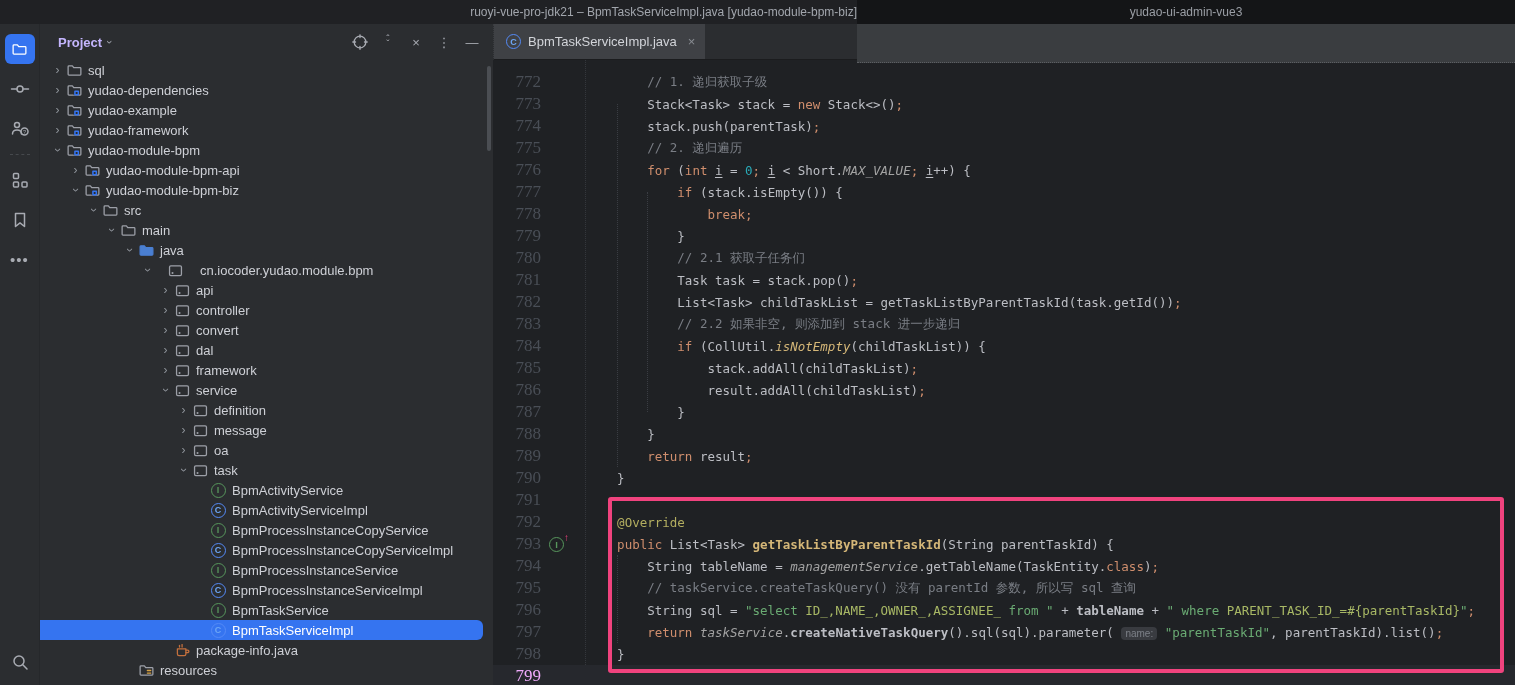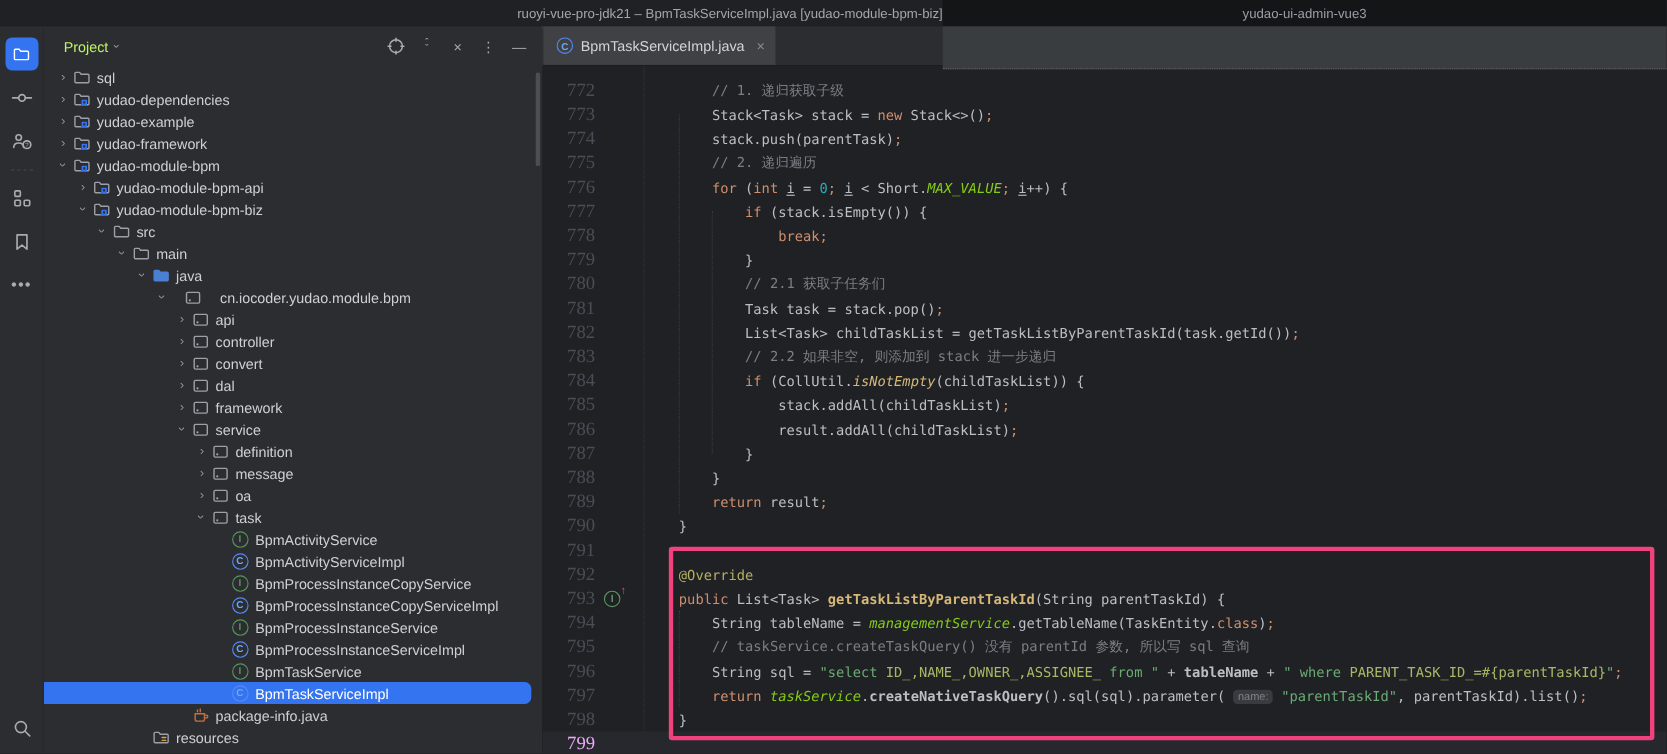--- a/index.html
+++ b/index.html
@@ -21,21 +21,21 @@
   .stripe-btn { width:30px; height:30px; margin-top:10px; border-radius:6px;
     display:flex; align-items:center; justify-content:center; color:#a8abb2; }
   .stripe-btn.active { background:#3574f0; color:#fff; }
   .stripe-sep { width:20px; border-top:1px dashed #46494d; margin-top:10px; }
   #stripe-spacer { flex:1; }
   .stripe-btn svg { display:block; }
 
   
   #panel { left:40px; top:24px; width:453px; height:661px; background:#2b2d30; }
   #panel-header { height:36px; display:flex; align-items:center; padding:0 10px 0 18px; }
-  #panel-title { color:#bef264; font-size:13px; font-weight:400; }
+  #panel-title { color:#c4b5fd; font-size:13px; font-weight:700; }
   #panel-title-chevron { color:#9da0a8; font-size:11px; margin-left:6px;
     display:inline-block; transform:rotate(90deg); }
   #panel-header-spacer { flex:1; }
   .hdr-ic { color:#a8abb2; font-size:13px; width:22px; height:22px; display:flex;
     align-items:center; justify-content:center; }
   .hdr-stack { flex-direction:column; line-height:5px; font-size:10px; }
   #tree { position:absolute; left:0; top:36px; right:0; bottom:0; overflow:hidden; }
   .trow { height:20px; display:flex; align-items:center; color:#ced0d6; font-size:13px;
     white-space:nowrap; }
   .trow .chev { width:15px; text-align:center; color:#8e939a; font-size:12px; flex:0 0 15px; }
@@ -59,21 +59,21 @@
   .ln.caret { background:#26282d; }
   .lnum { width:48px; flex:0 0 48px; text-align:right; color:#494e56;
     font-family:Liberation Serif, serif; font-size:17px; }
   .ln.caret .lnum { color:#f0abfc; }
   .gicon { width:46px; flex:0 0 46px; display:flex; align-items:center; padding-left:8px; }
   .code { font-family:"DejaVu Sans Mono", monospace; font-size:12.5px; white-space:pre; }
   .gutter-line { left:92px; top:0; bottom:0; border-left:1px dotted #34373c; z-index:1; }
 
   .t-plain{color:#bcbec4} .t-kw{color:#cf8e6d} .t-semi{color:#cf8e6d}
   .t-com{color:#7a7e85} .t-str{color:#6aab73} .t-sql{color:#a8b865}
-  .t-num{color:#29abb8} .t-field{color:#84cc16;font-style:italic}
+  .t-num{color:#29abb8} .t-field{color:#a3a3a3;font-style:italic}
   .t-static{color:#d5b778;font-style:italic} .t-decl{color:#d5b778;font-weight:bold}
   .t-ann{color:#b3ae60} .t-bold{color:#bcbec4;font-weight:600}
   .t-under{color:#bcbec4;text-decoration:underline;text-underline-offset:2px}
   .t-inlay{background:#393b40;color:#7d8188;border-radius:4px;padding:1px 4px;
     font-size:10px; font-family:"Liberation Sans",sans-serif; vertical-align:middle;}
 
   .override-badge { position:relative; width:15px; height:15px; border:1px solid #57965c;
     border-radius:50%; color:#57965c; font-size:9.5px; font-weight:700;
     display:flex; align-items:center; justify-content:center; }
   .override-badge .ov-arrow { position:absolute; right:-6px; top:-6px; color:#f0437e;

